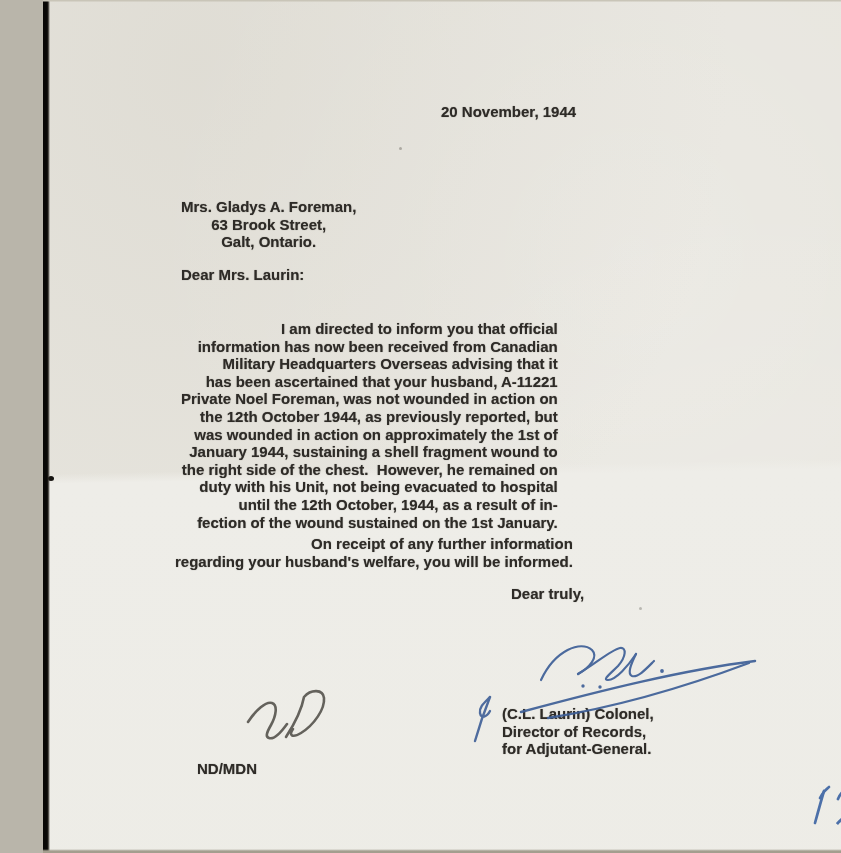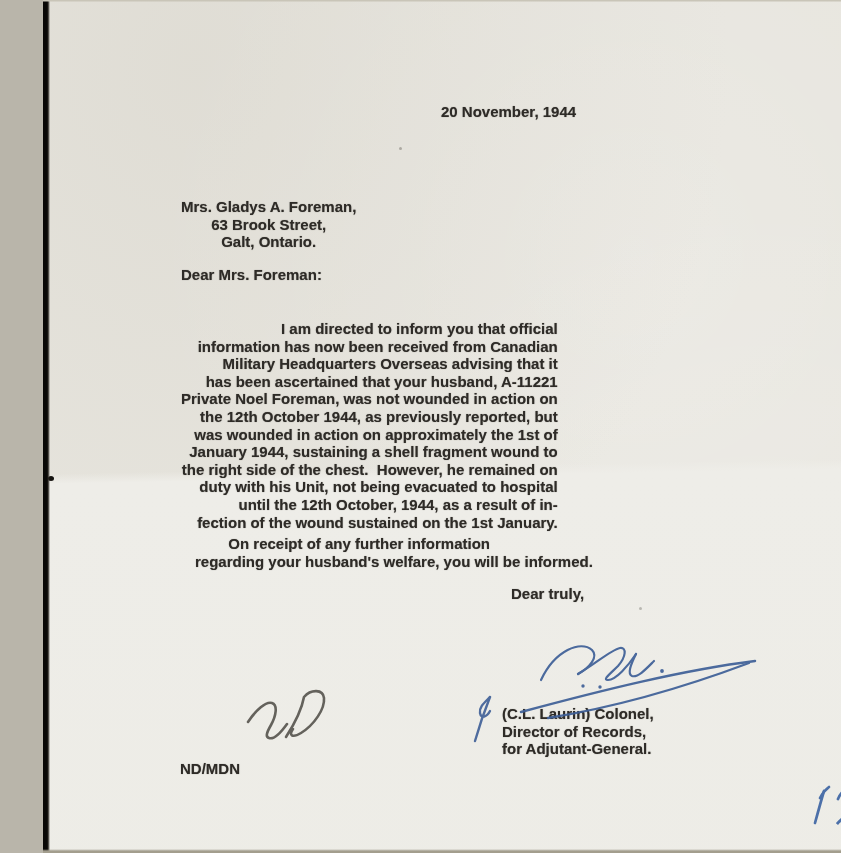--- a/index.html
+++ b/index.html
@@ -56,45 +56,45 @@
 <div class="stage">
 
   <div class="band-lower"></div>
 
   <div class="typed" style="left:398px;top:103px;">20 November, 1944</div>
 
   <div class="typed" style="left:138px;top:198px;text-align:center;">Mrs. Gladys A. Foreman,
 63 Brook Street,
 Galt, Ontario.</div>
 
-  <div class="typed" style="left:138px;top:266px;">Dear Mrs. Foreman:</div>
+  <div class="typed" style="left:138px;top:266px;">Dear Mrs. Laurin:</div>
 
   <div class="typed" style="left:138px;top:320px;text-align:right;">          I am directed to inform you that official
 information has now been received from Canadian
 Military Headquarters Overseas advising that it
 has been ascertained that your husband, A-11221
 Private Noel Foreman, was not wounded in action on
 the 12th October 1944, as previously reported, but
 was wounded in action on approximately the 1st of
 January 1944, sustaining a shell fragment wound to
 the right side of the chest.  However, he remained on
 duty with his Unit, not being evacuated to hospital
 until the 12th October, 1944, as a result of in-
 fection of the wound sustained on the 1st January.</div>
 
-  <div class="typed" style="left:152px;top:535px;">        On receipt of any further information
+  <div class="typed" style="left:132px;top:535px;text-align:right;">        On receipt of any further information
 regarding your husband's welfare, you will be informed.</div>
 
   <div class="typed" style="left:468px;top:585px;">Dear truly,</div>
 
   <div class="typed" style="left:459px;top:705px;">(C.L. Laurin) Colonel,
 Director of Records,
 for Adjutant-General.</div>
 
-  <div class="typed" style="left:137px;top:760px;">ND/MDN</div>
+  <div class="typed" style="left:154px;top:760px;">ND/MDN</div>
 
   <svg class="ink-svg" width="841" height="853" viewBox="0 0 841 853">
 
     <g fill="none" stroke="#3e5f97" stroke-width="2.2" stroke-linecap="round" opacity="0.92">
       <path d="M 498,680 C 512,650 538,640 549,650 C 556,657 546,668 535,674"></path>
       <path d="M 535,674 C 552,664 568,650 577,648 C 584,647 583,657 575,666 C 567,674 559,680 565,680 C 573,680 585,666 593,654"></path>
       <path d="M 593,654 C 588,664 584,674 589,676 C 595,678 604,668 611,661"></path>
       <path d="M 478,712 C 560,690 640,670 712,661" stroke-width="2.5"></path>
       <path d="M 505,718 C 580,706 650,684 706,663" stroke-width="2.3"></path>
       <circle cx="540" cy="686" r="1.7" fill="#3e5f97" stroke="none"></circle>

